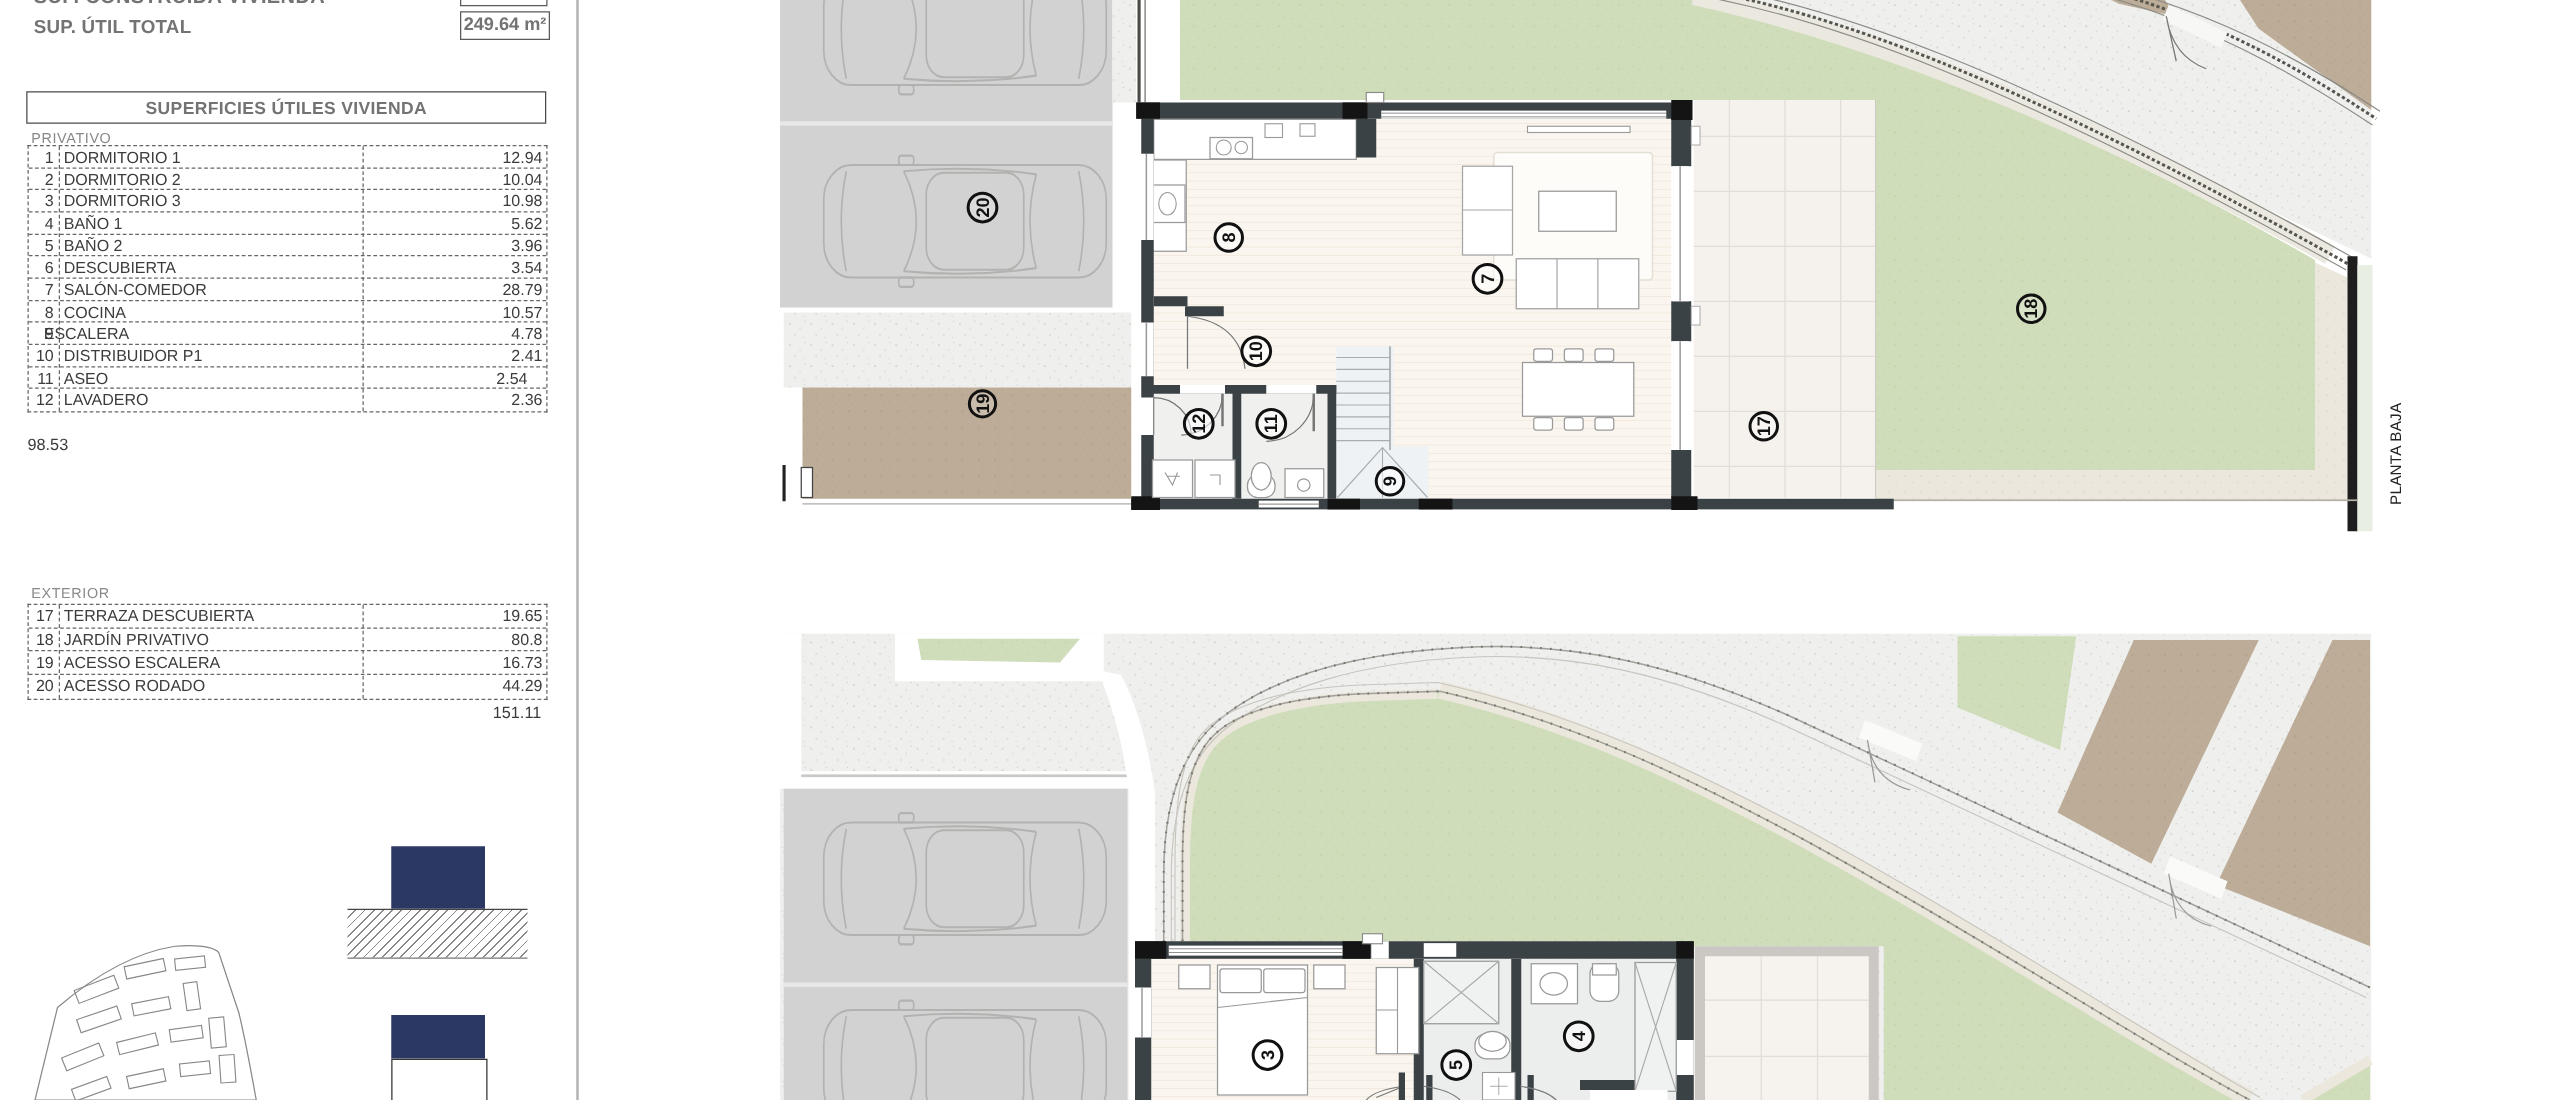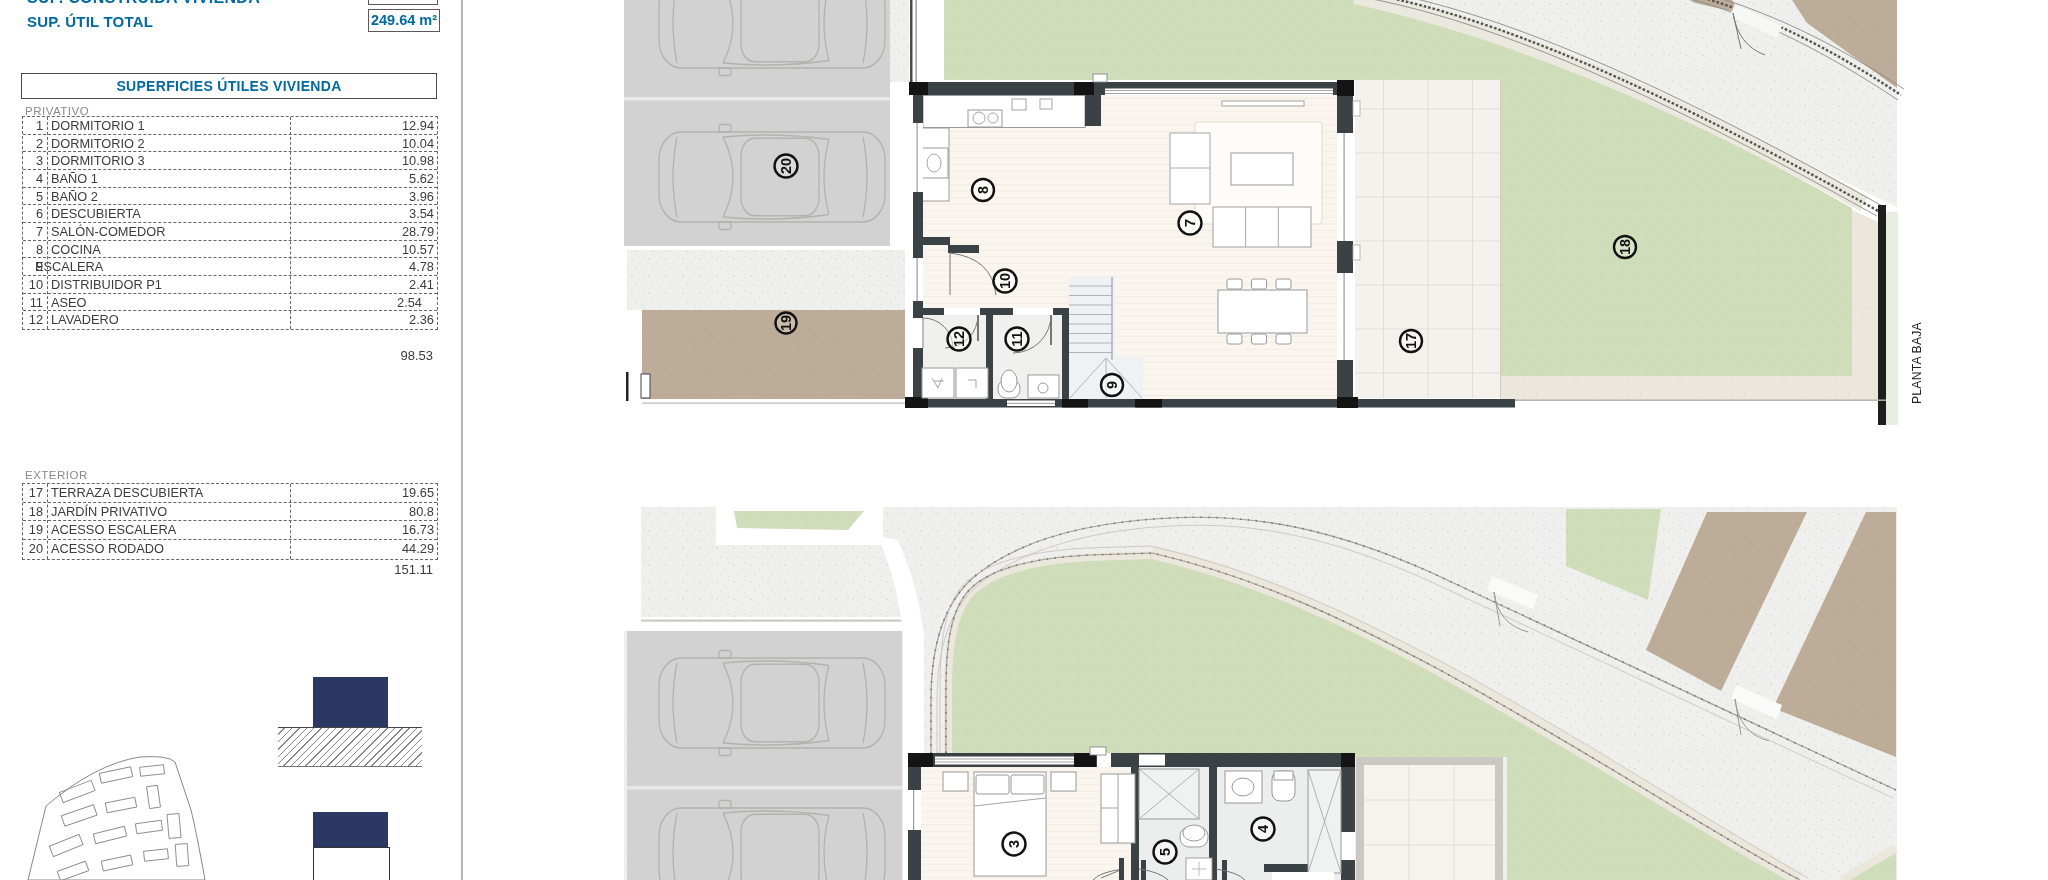--- a/index.html
+++ b/index.html
@@ -1,16 +1,16 @@
 <!DOCTYPE html>
 <html><head><meta charset="utf-8">
 <style>
 html,body{margin:0;padding:0;width:2048px;height:880px;background:#fff;font-family:"Liberation Sans",sans-serif;overflow:hidden}
 .abs{position:absolute}
-.nav{color:#0369a1}
+.nav{color:#737373}
 .row{position:absolute;font-size:13px;color:#3c3c3c;white-space:nowrap}
 </style></head>
 <body>
 
 <div class="abs" style="left:461px;top:0;width:2px;height:880px;background:#b4b4b4"></div>
 
 <div class="abs" style="left:0;top:0;width:460px;height:5px;overflow:hidden">
     <div class="nav" style="position:absolute;left:27px;top:-11px;font-size:16px;font-weight:bold;letter-spacing:.3px">SUP. CONSTRUIDA VIVIENDA</div>
   </div>
 
@@ -109,21 +109,21 @@
     </div>
 <div style="position:relative;height:18.7px;box-sizing:border-box;font-size:12.8px;color:#3c3c3c;line-height:18.7px">
       <span style="position:absolute;left:0;width:20px;text-align:right">20</span>
       <span style="position:absolute;left:28px">ACESSO RODADO</span>
       <span style="position:absolute;right:3px">44.29</span>
     </div>
 <div style="position:absolute;left:24px;top:0;width:1px;height:100%;border-left:1px dashed #666"></div>
 <div style="position:absolute;left:267px;top:0;width:1px;height:100%;border-left:1px dashed #666"></div>
 </div>
 
-<div class="row" style="left:22px;top:348px;width:411px;text-align:right">98.53</div>
+<div class="row" style="left:22px;top:348px;width:411px;text-align:left">98.53</div>
 
 <div class="row" style="left:22px;top:562px;width:411px;text-align:right">151.11</div>
 
 <div class="abs" style="left:313px;top:677px;width:75px;height:50px;background:#2c3864"></div>
 
 <div class="abs" style="left:278px;top:727px;width:144px;height:38px;border-top:1.5px solid #444;border-bottom:1px solid #777;background:repeating-linear-gradient(135deg,#fff 0 4.2px,#888 4.2px 5.2px)"></div>
 
 <div class="abs" style="left:313px;top:812px;width:75px;height:35px;background:#2c3864"></div>
 
 <div class="abs" style="left:313px;top:847px;width:75px;height:40px;border:1.5px solid #333;background:#fff"></div>

